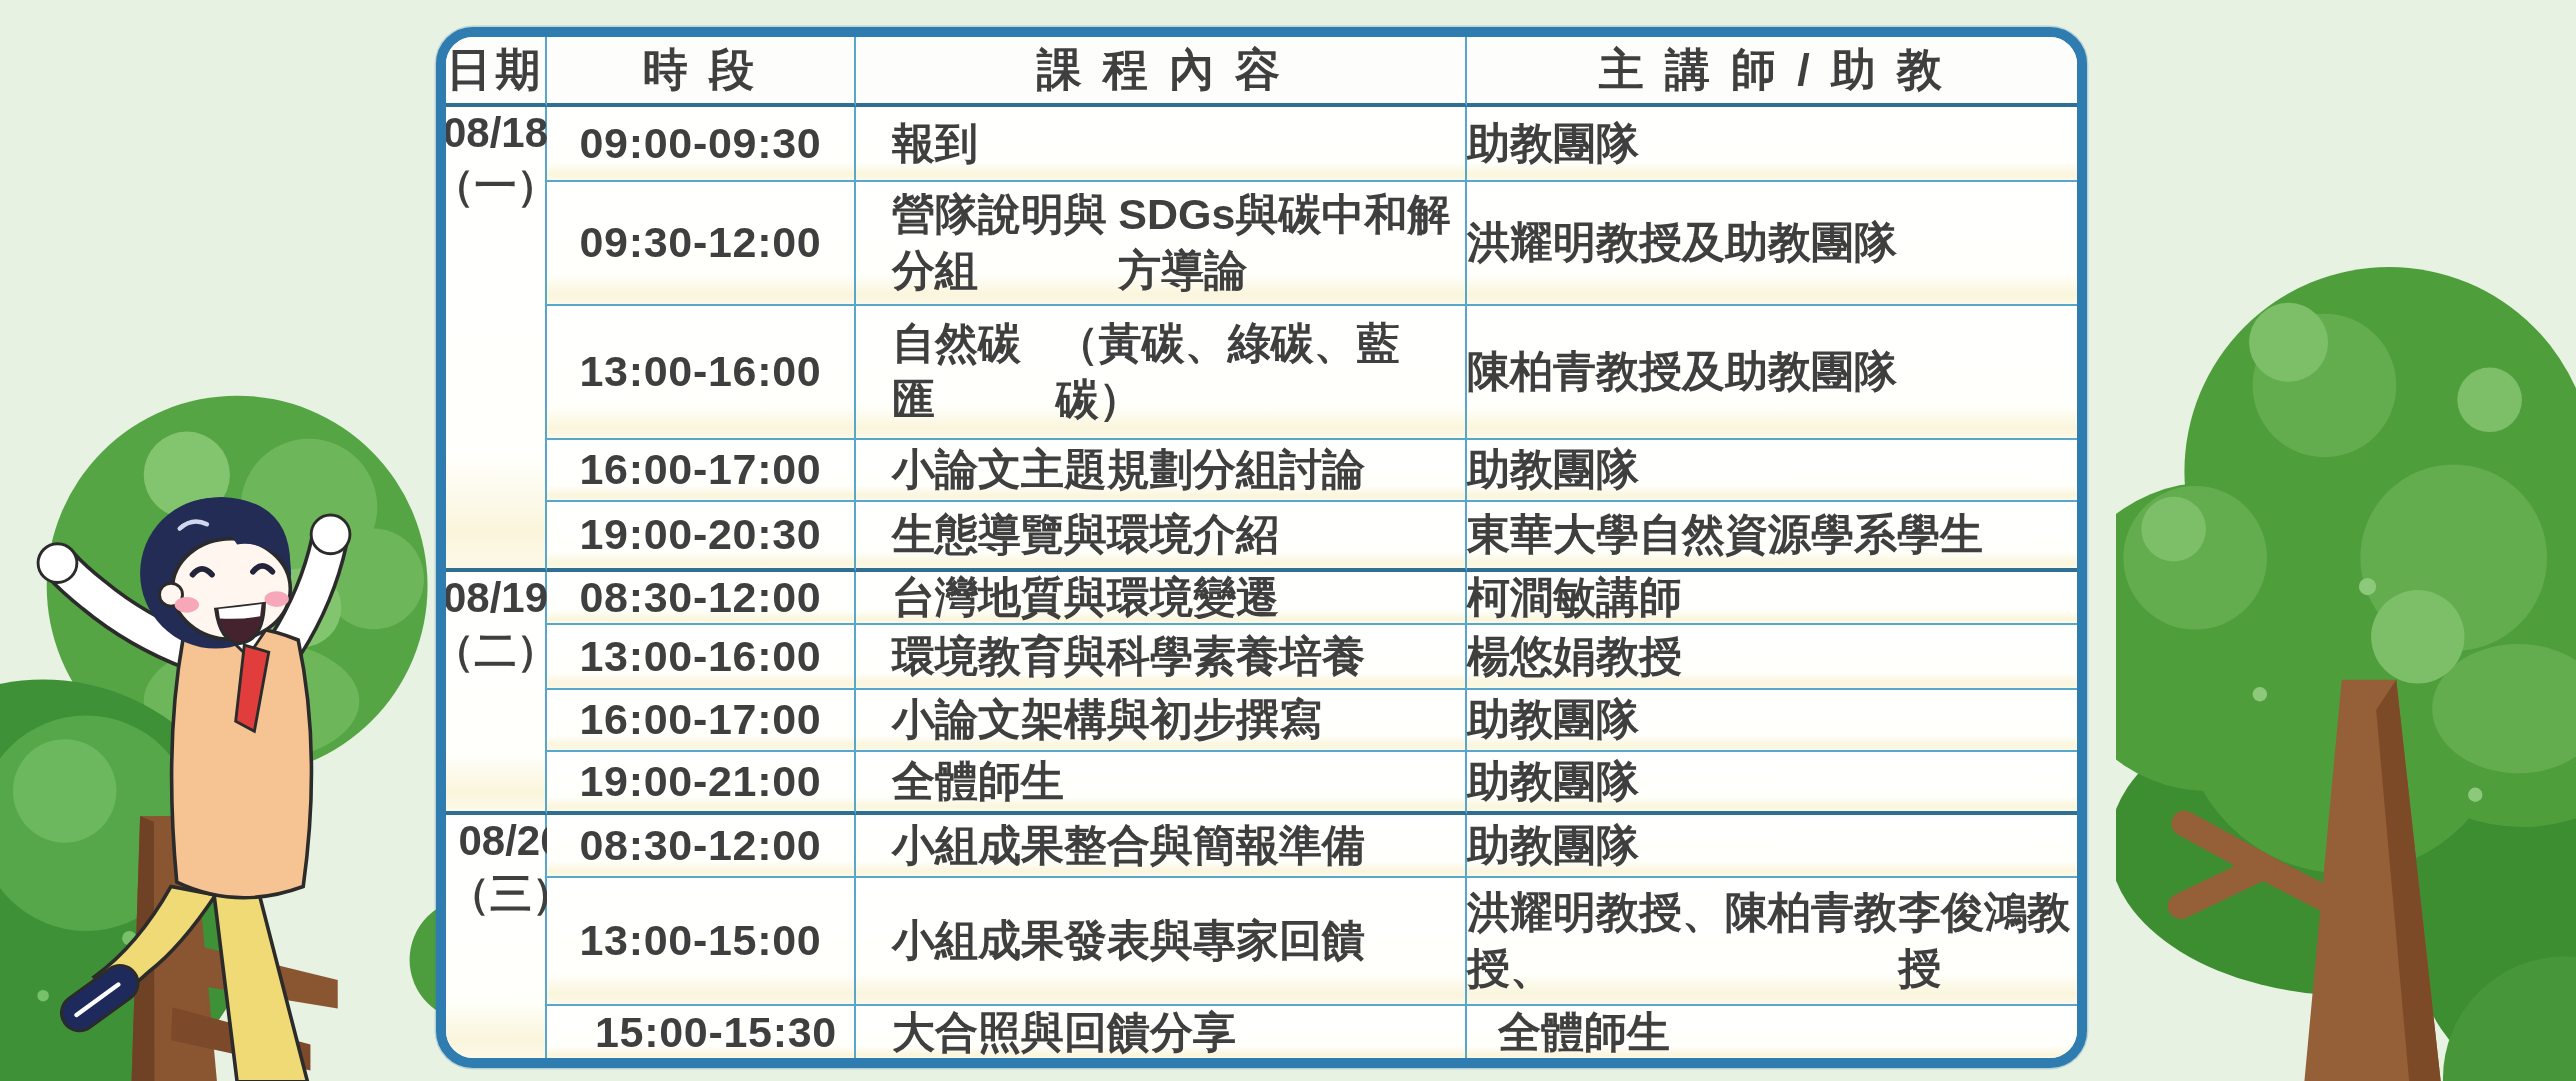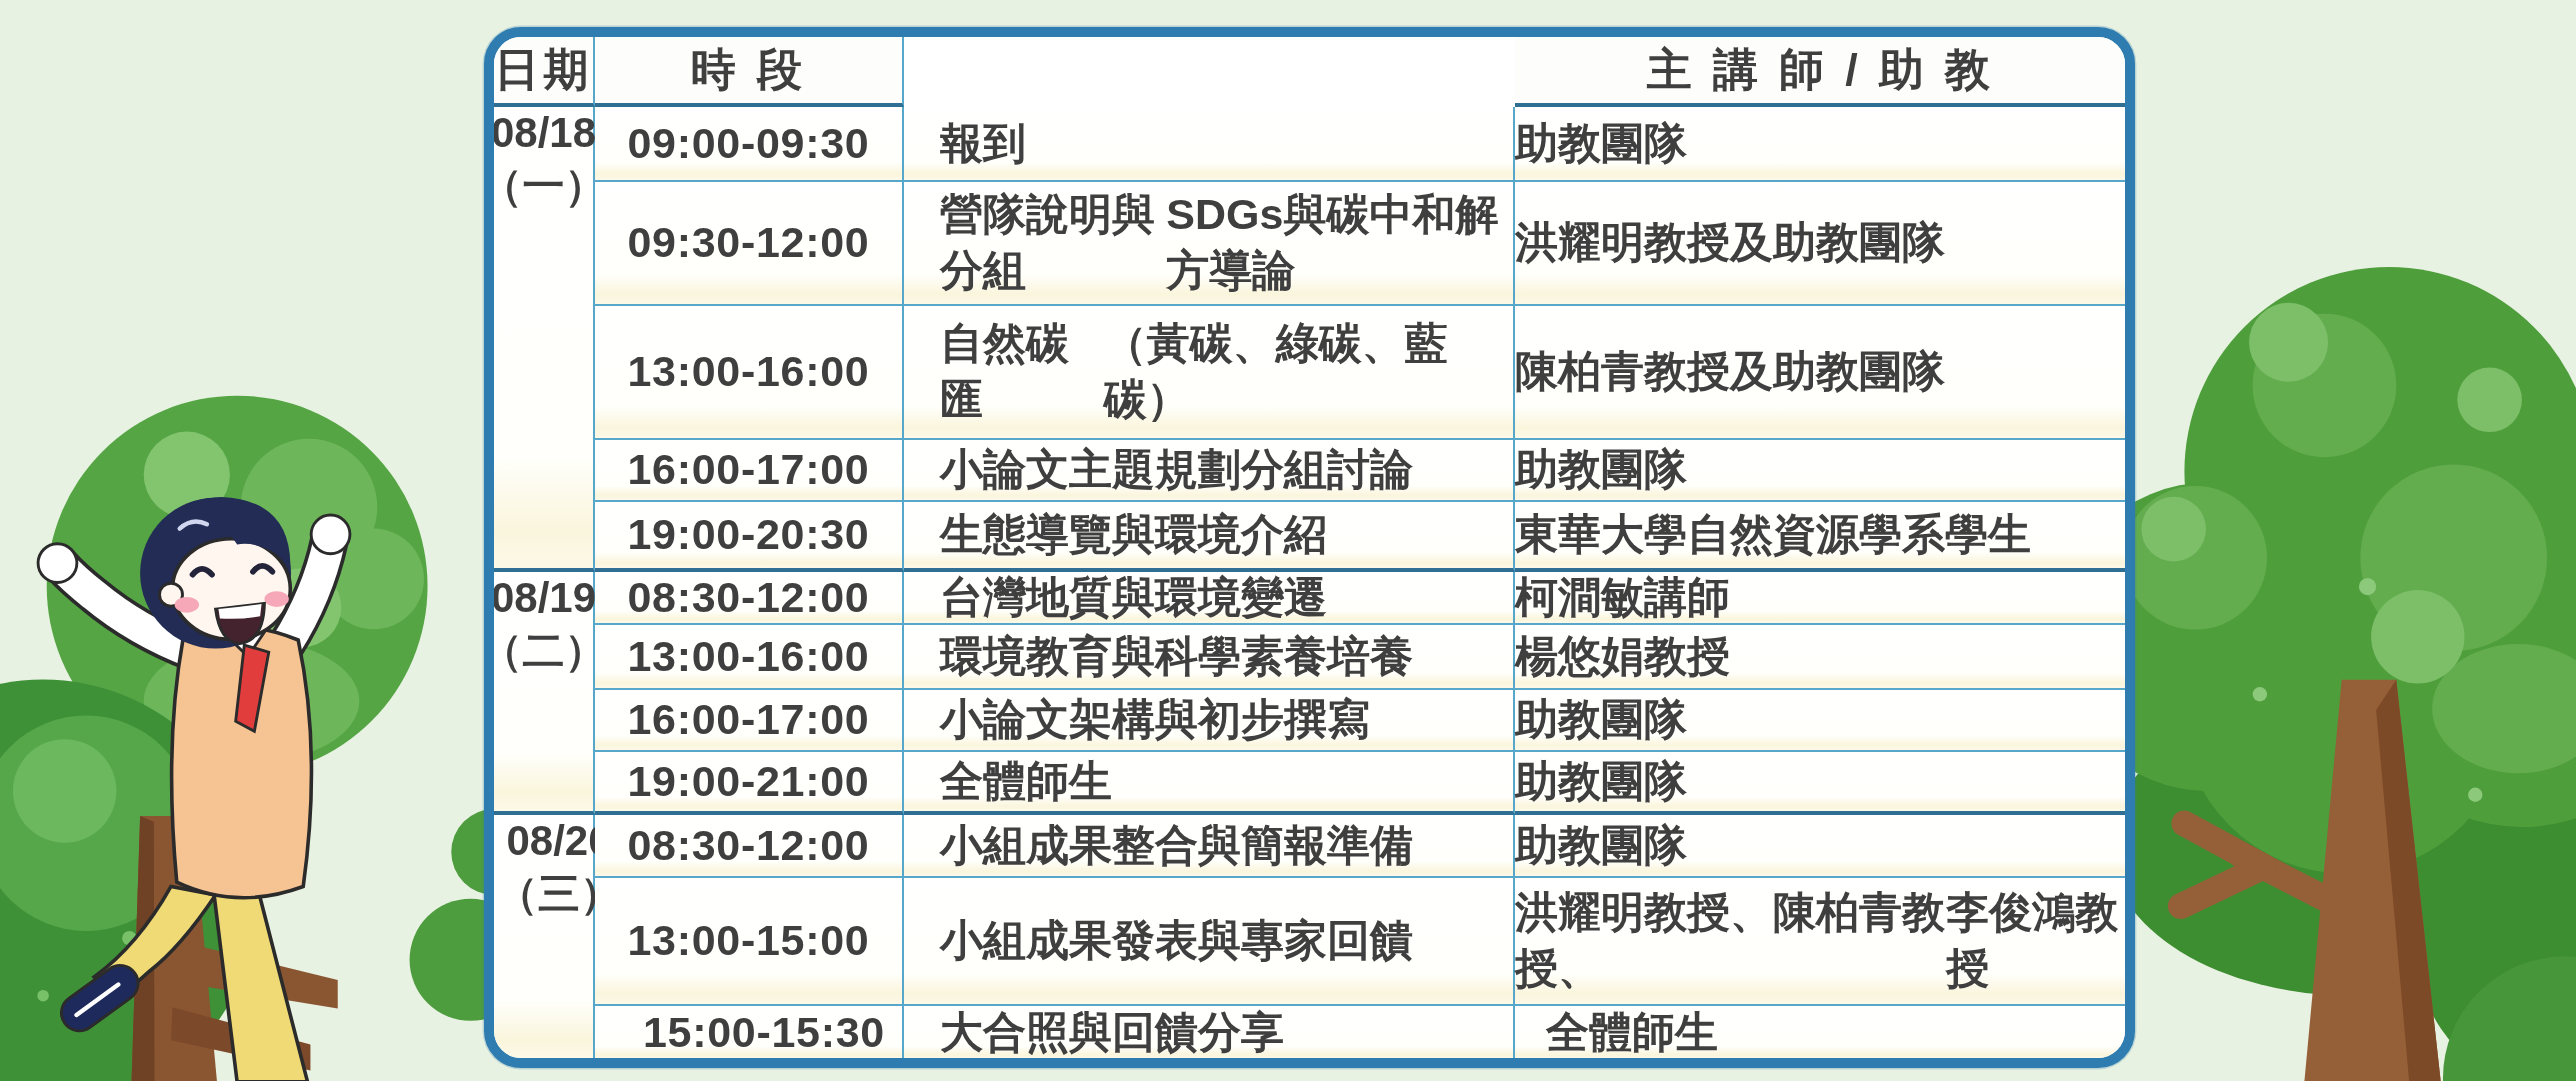--- a/index.html
+++ b/index.html
@@ -7,21 +7,21 @@
     position:relative;width:2576px;height:1082px;overflow:hidden;
     background:#e8f2e2;
     font-family:"Liberation Sans","DejaVu Sans",sans-serif;
   }
   .deco{position:absolute;z-index:1;}
   .deco-left{left:0;top:392px;width:503px;height:690px;}
   .deco-right{left:2116px;top:249px;width:460px;height:833px;}
 
   
   .panel{
-    position:absolute;z-index:2;left:484px;top:27px;
+    position:absolute;z-index:2;left:436px;top:27px;
     width:1631px;height:1021px;
     background:#ffffff;
     border:10px solid #2e7cb0;border-radius:37px;
     overflow:hidden;
     box-shadow:0 0 0 1.4px rgba(46,124,176,.25);
   }
   .grid{
     display:grid;width:1631px;height:1021px;
     grid-template-columns:101px 309px 611px 611px;
     grid-template-rows:70px 75px 124px 134px 62px 70px 53px 65px 62px 63px 63px 128px 53px;
@@ -143,20 +143,23 @@
 
   <div class="panel">
     <div class="grid">
 
       <div class="cell head v" style="grid-row:1;grid-column:1">
           <span>日期</span>
         </div>
       <div class="cell head v" style="grid-row:1;grid-column:2">
           <span>時 段</span>
         </div>
+      <div class="cell head v" style="grid-row:1;grid-column:3">
+          <span>課 程 內 容</span>
+        </div>
       <div class="cell head" style="grid-row:1;grid-column:4">
           <span>主 講 師 / 助 教</span>
         </div>
 
       <div class="cell t-date v day-end" style="grid-row:2/7;grid-column:1">
         <span>08/18</span>
           <span>（一）</span>
       </div>
       <div class="cell t-time v" style="grid-row:2;grid-column:2">
           <span>09:00-09:30</span>

